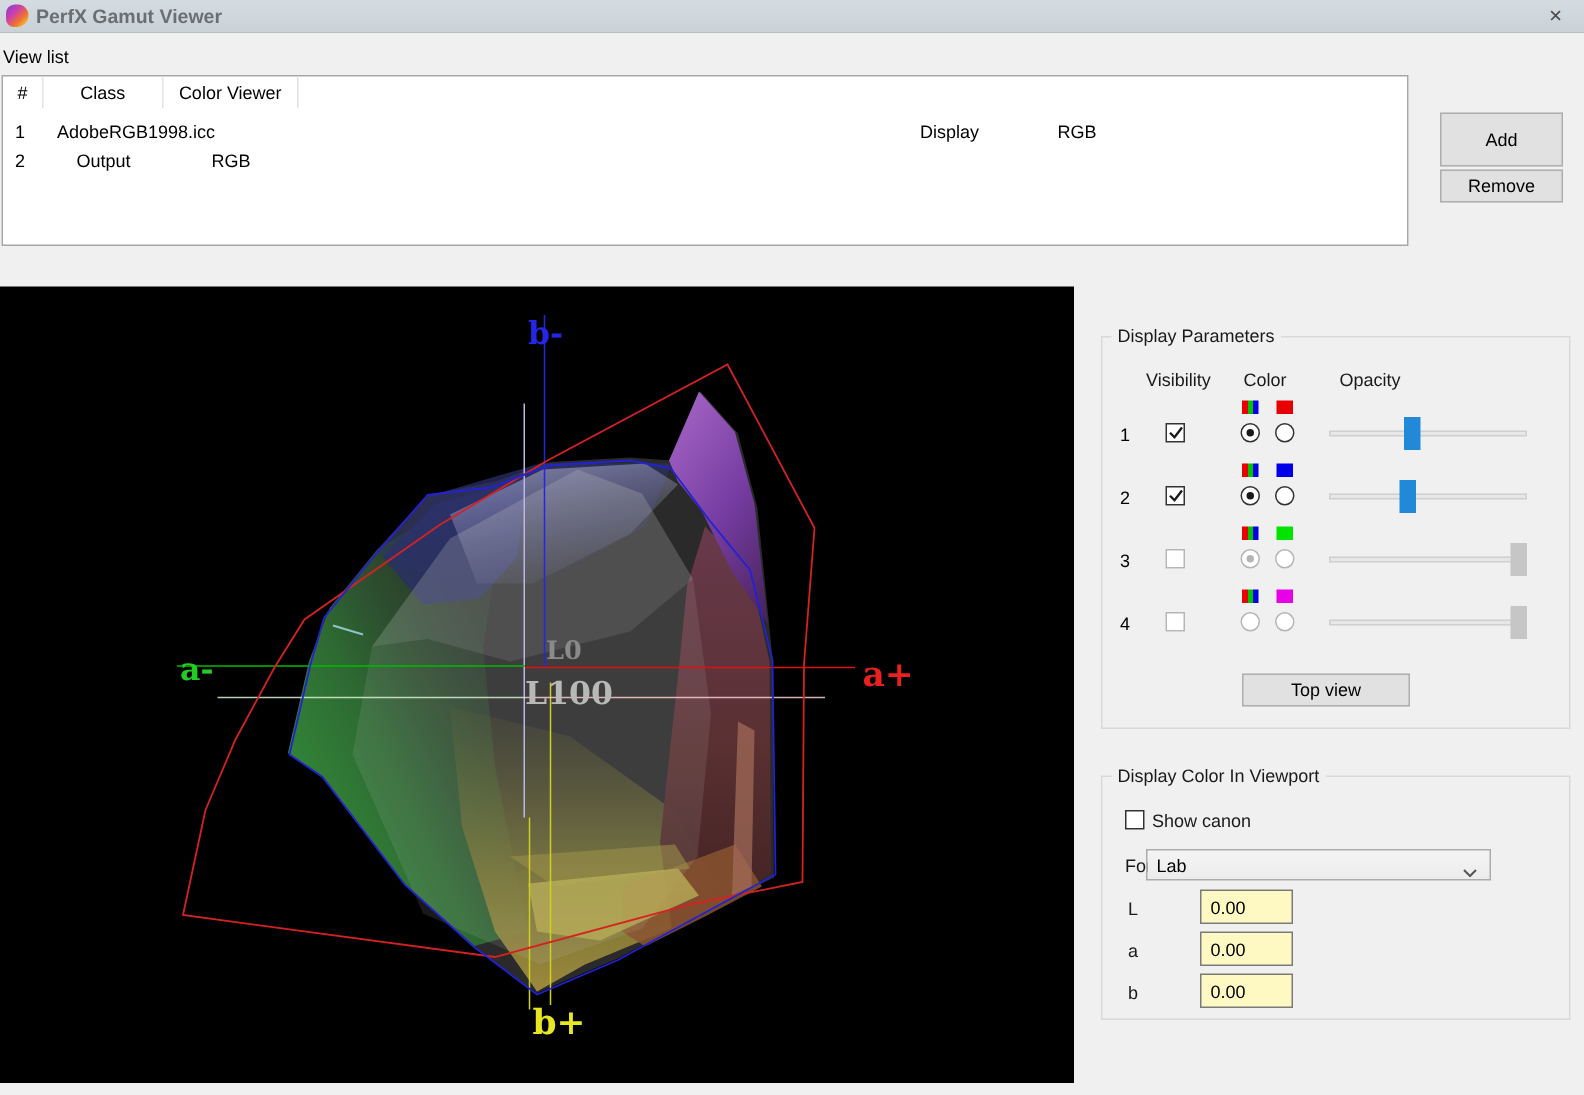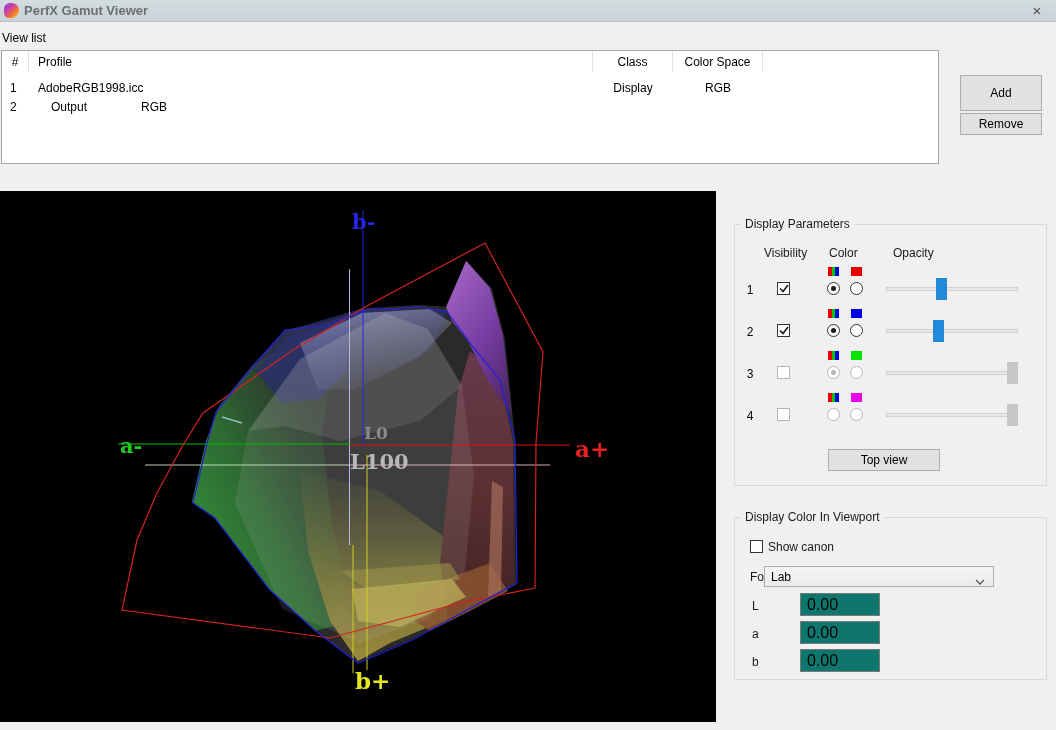--- a/index.html
+++ b/index.html
@@ -91,42 +91,41 @@
   .slider-thumb.disabled { background:#c6c6c6; }
   
   .plain-label { position:absolute; color:#1a1a1a; }
   .combobox {
     position:absolute; left:764px; top:566px; width:230px; height:21px;
     background:linear-gradient(#f4f4f4,#ececec); border:1px solid #acacac;
     display:flex; align-items:center; padding-left:6px;
   }
   .combo-chevron { position:absolute; right:8px; top:7px; }
   .num-input {
-    position:absolute; left:800px; width:80px; height:23px;
-    background:#0f766e; border:1px solid #7a7a7a;
-    font-family:"Liberation Sans",sans-serif; font-size:16px; padding-left:6px; color:#000;
+    position:absolute; left:800px; width:62px; height:23px;
+    background:#fef9c3; border:1px solid #7a7a7a;
+    font-family:"Liberation Sans",sans-serif; font-size:12px; padding-left:6px; color:#000;
   }
 </style>
 </head>
 <body>
 
 <div class="titlebar">
   <div class="app-icon"></div>
   <div class="app-title">PerfX Gamut Viewer</div>
   <div class="close-btn">×</div>
 </div>
 
 <div class="viewlist-label">View list</div>
 
 <div class="listview">
   <div class="lv-header">
     <div class="cell c0">#</div>
-    <div class="cell c1">Profile</div>
     <div class="cell c2">Class</div>
-    <div class="cell c3">Color Space</div>
+    <div class="cell c3">Color Viewer</div>
   </div>
   <div class="lv-rows">
     <div class="lv-row">
       <div class="cell c0">1</div>
       <div class="cell c1">AdobeRGB1998.icc</div>
       <div class="cell c2">Display</div>
       <div class="cell c3">RGB</div>
     </div>
     <div class="lv-row">
       <div class="cell c0">2</div>

